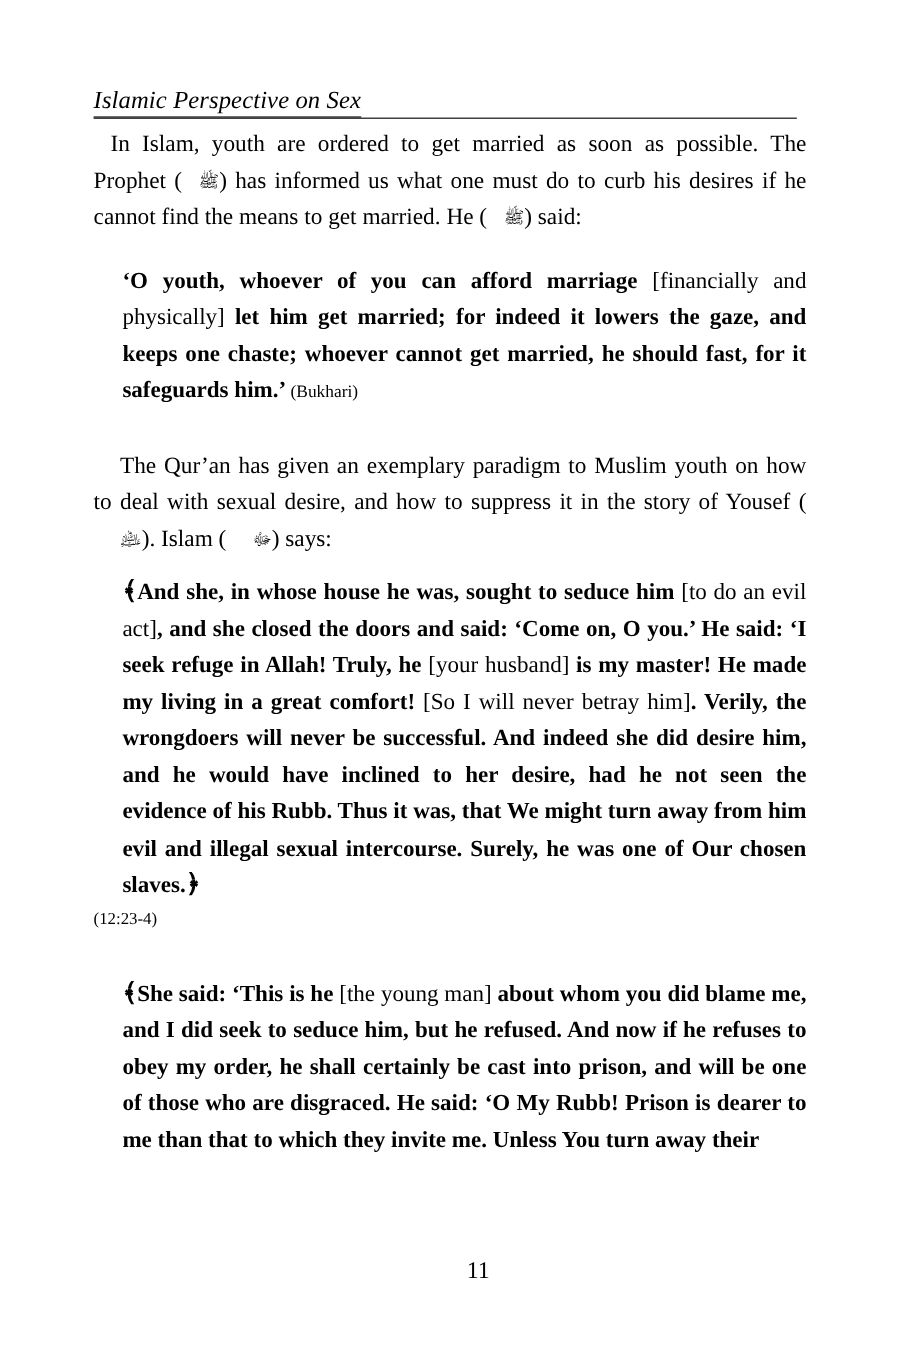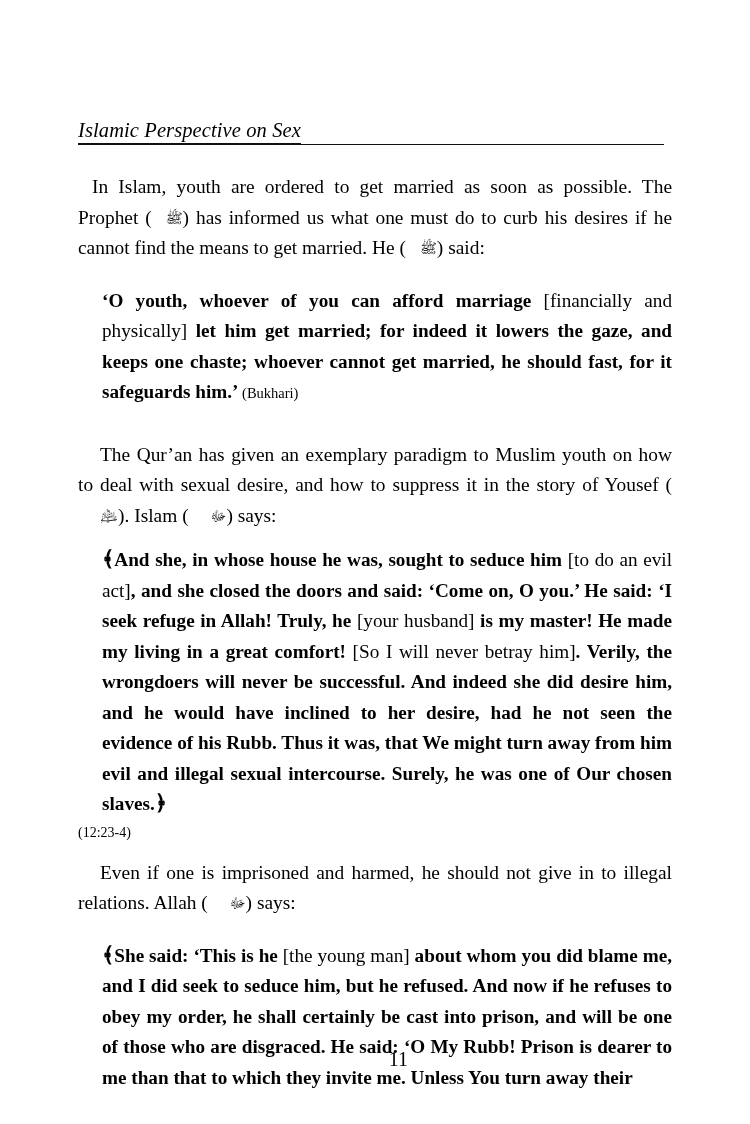--- a/index.html
+++ b/index.html
@@ -28,21 +28,20 @@
     position: absolute;
     left: 78px;
     top: 72px;
     width: 594px;
   }
 
   
   .header {
     position: relative;
     height: 34px;
-    margin-top: 46px;
   }
   .header-title {
     font-style: italic;
     font-size: 20.5px;
     letter-spacing: 0.1px;
     line-height: 24px;
     display: inline-block;
     border-bottom: 1.4px solid #111;
     padding-bottom: 1px;
     white-space: nowrap;
@@ -59,21 +58,20 @@
   
   .para {
     font-size: 19.4px;
     line-height: 30.5px;
     text-align: justify;
     text-justify: inter-word;
     margin: 0;
     hyphens: none;
   }
   .para.first {
-    margin-top: 20px;
     text-indent: 14px;
   }
   .para.indent {
     text-indent: 22px;
   }
   .gap-lg { height: 31px; }
   .gap-md { height: 22px; }
   .gap-sm { height: 14px; }
 
   
@@ -163,23 +161,20 @@
     <div class="gap-sm"></div>
 
     <div class="quote">
       <span class="orn">﴾</span><span>And she, in whose house he was, sought to seduce him </span><span class="plain">[to do an evil act]</span><span>, and she closed the doors and said: ‘Come on, O you.’ He said: ‘I seek refuge in Allah! Truly, he </span><span class="plain">[your husband]</span><span> is my master! He made my living in a great comfort! </span><span class="plain">[So I will never betray him]</span><span>. Verily, the wrongdoers will never be successful. And indeed she did desire him, and he would have inclined to her desire, had he not seen the evidence of his </span><span class="ital">Rubb</span><span>. Thus it was, that We might turn away from him evil and illegal sexual intercourse. Surely, he was one of Our chosen slaves.</span><span class="orn">﴿</span>
     </div>
 
     <p class="citation">(12:23-4)</p>
 
     <div class="gap-sm"></div>
 
-    <p class="para indent">
-      <span>Even if one is imprisoned and harmed, he should not give in to illegal relations. Allah (</span><span class="honorific">ﷻ</span><span>) says:</span>
-    </p>
 
     <div class="gap-md"></div>
 
     <div class="quote">
       <span class="orn">﴾</span><span>She said: ‘This is he </span><span class="plain">[the young man]</span><span> about whom you did blame me, and I did seek to seduce him, but he refused. And now if he refuses to obey my order, he shall certainly be cast into prison, and will be one of those who are disgraced. He said: ‘O My </span><span class="ital">Rubb</span><span>! Prison is dearer to me than that to which they invite me. Unless You turn away their</span>
     </div>
 
   </div>
 
   <div class="folio">11</div>

